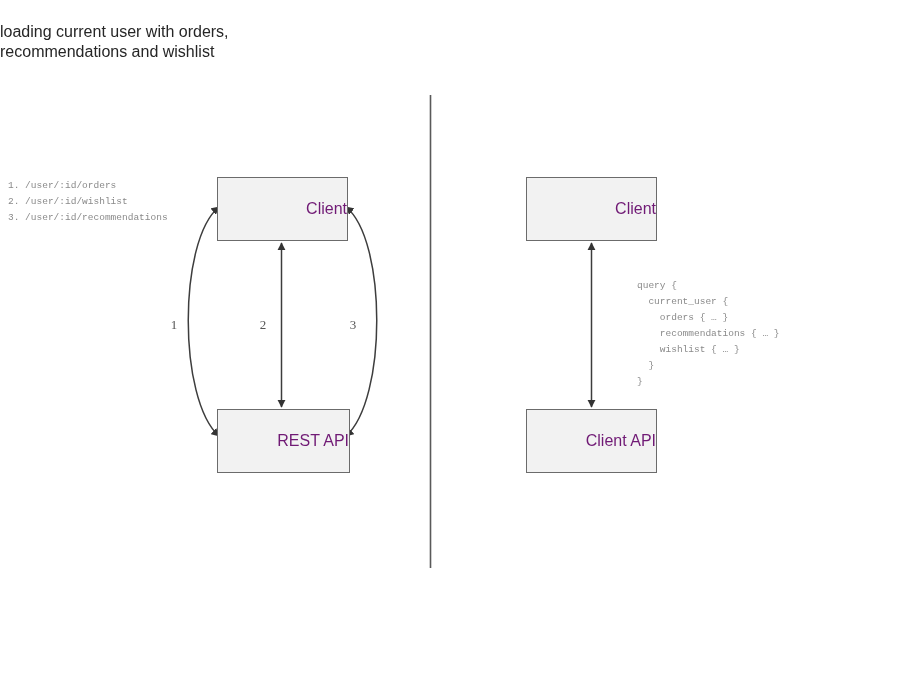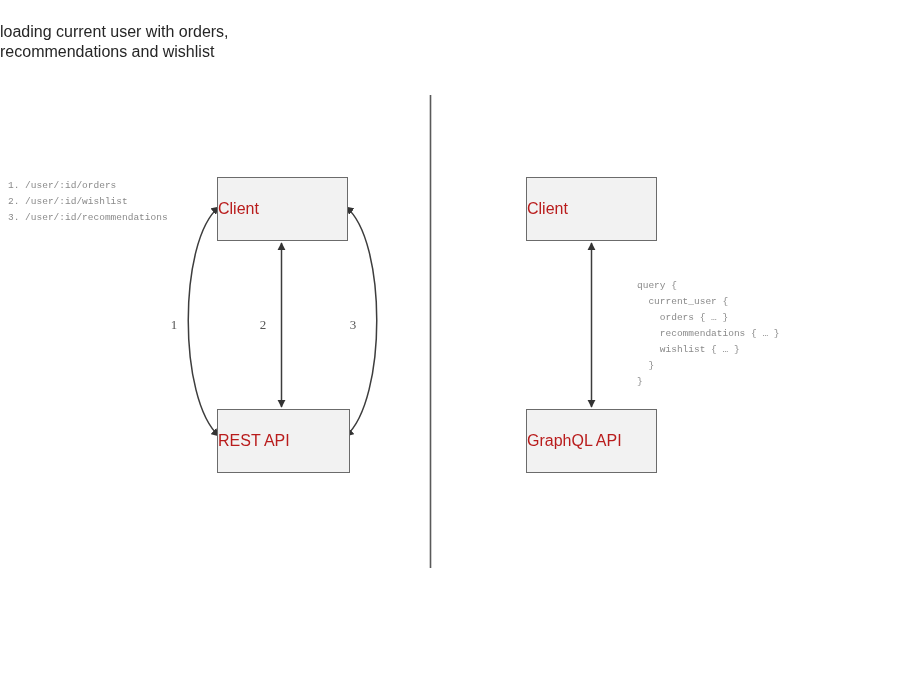--- a/index.html
+++ b/index.html
@@ -37,24 +37,24 @@
   }
 
   
   .node {
     position: absolute;
     background: #f2f2f2;
     border: 1.4px solid #6b6b6b;
     box-sizing: border-box;
     display: flex;
     align-items: center;
-    justify-content: flex-start;
+    justify-content: flex-end;
     font-family: "Liberation Sans", sans-serif;
     font-size: 16px;
-    color: #b91c1c;
+    color: #701a75;
   }
   #node-client-rest  { left: 217px; top: 177px; width: 131px; height: 64px; }
   #node-rest-api     { left: 217px; top: 409px; width: 133px; height: 64px; }
   #node-client-gql   { left: 526px; top: 177px; width: 131px; height: 64px; }
   #node-graphql-api  { left: 526px; top: 409px; width: 131px; height: 64px; }
 
   
   .edge-label {
     position: absolute;
     font-family: "Liberation Serif", serif;
@@ -121,21 +121,21 @@
 
   <div class="code-block" id="rest-endpoint-list">1. /user/:id/orders
 2. /user/:id/wishlist
 3. /user/:id/recommendations</div>
 
   <div class="node" id="node-client-gql">
     <span>Client</span>
   </div>
 
   <div class="node" id="node-graphql-api">
-    <span>GraphQL API</span>
+    <span>Client API</span>
   </div>
 
   <div class="code-block" id="graphql-query">query {
   current_user {
     orders { … }
     recommendations { … }
     wishlist { … }
   }
 }</div>
 

